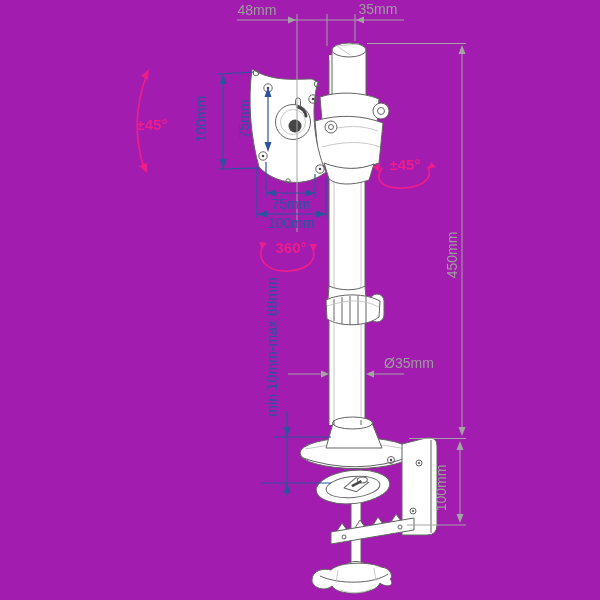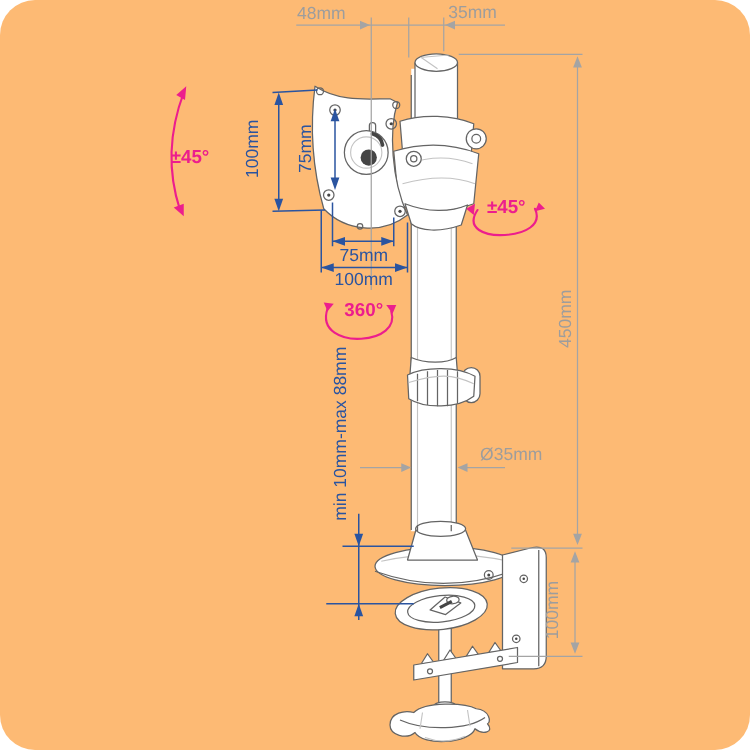--- a/index.html
+++ b/index.html
@@ -1,17 +1,17 @@
 <!DOCTYPE html>
 <html><head>
 <meta charset="utf-8">
 <style>
   html,body{margin:0;padding:0;background:#fff;}
-  .stage{position:relative;width:600px;height:600px;background:#fdba74;overflow:hidden;
-         font-family:"Liberation Sans", sans-serif;border-radius:28px;}
+  .stage{position:relative;width:600px;height:600px;background:#a21caf;overflow:hidden;
+         font-family:"Liberation Sans", sans-serif;}
   svg text{font-family:"Liberation Sans", sans-serif;}
   .dim-gray-text{fill:#9d9d9d;font-size:14px;}
   .dim-blue-text{fill:#2a54a0;font-size:14px;}
   .dim-pink-text{fill:#ec1e8d;font-size:15px;font-weight:600;}
   .ln-g{stroke:#a4a4a4;stroke-width:1;fill:none;}
   .ln-b{stroke:#2a54a0;stroke-width:1.2;fill:none;}
   .ln-p{stroke:#ec1e8d;stroke-width:1.7;fill:none;stroke-linecap:round;}
   .ag{fill:#a4a4a4;stroke:none;}
   .ab{fill:#2a54a0;stroke:none;}
   .ap{fill:#ec1e8d;stroke:none;}

